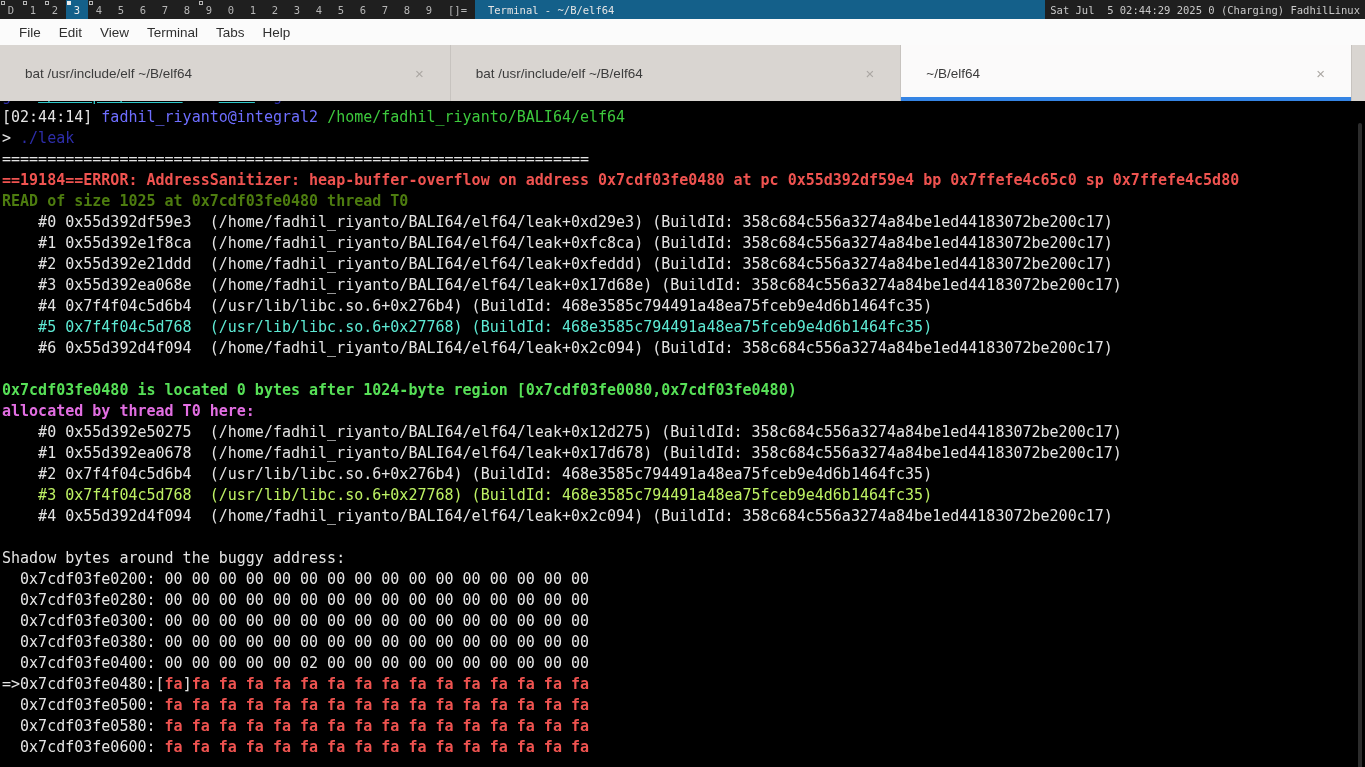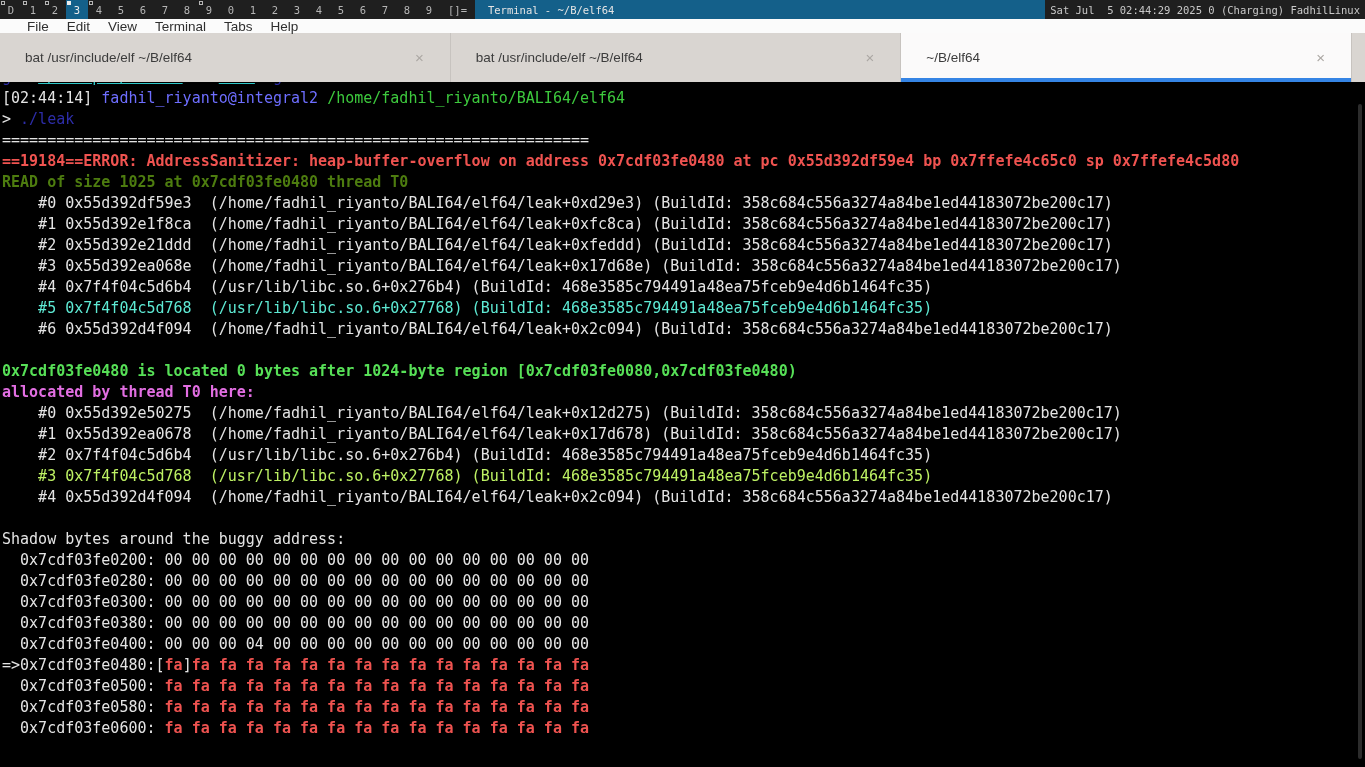--- a/index.html
+++ b/index.html
@@ -12,25 +12,25 @@
   .tags { display:flex; }
   .tag { position:relative; width:22px; display:flex; align-items:center; justify-content:center; cursor:pointer; }
   .tag.sel { background:#14608a; color:#ececec; }
   .tag .sq { position:absolute; top:1px; left:1px; width:4px; height:4px; border:1px solid #b6b6b6; }
   .tag.sel .sq { background:#ececec; border-color:#ececec; }
   .ltsymbol { display:flex; align-items:center; padding:0 8px; }
   .wintitle { flex:1; background:#14608a; color:#e4e4e4; display:flex; align-items:center; padding-left:13px; }
   .status { display:flex; align-items:center; padding:0 5px; color:#c9c9c9; background:#1f1f1f; white-space:pre; }
 
   
-  .menubar { height:14px; background:#fbfbfb; display:flex; align-items:center; padding-left:18px;
+  .menubar { height:26px; background:#fbfbfb; display:flex; align-items:center; padding-left:10px;
              font-size:13.5px; color:#2f2f2f; }
   .menuitem { padding:0 9px; cursor:pointer; }
 
-  .tabbar { height:49px; background:#d9d5d1; display:flex; }
+  .tabbar { height:56px; background:#d9d5d1; display:flex; }
   .tab { flex:1; position:relative; display:flex; align-items:center; padding:0 26px 0 25px;
          border-right:1px solid #c7c3bf; font-size:13.5px; color:#3c3c3c; cursor:pointer; }
   .tab .ttl { flex:1; white-space:nowrap; overflow:hidden; }
   .tab .close { color:#aba7a3; font-size:15px; line-height:1; cursor:pointer; }
   .tab.active { background:#fbfafa; }
   .tab.active::after { content:""; position:absolute; left:0; right:0; bottom:0; height:4px; background:#3584e4; }
   .tabspacer { width:13px; }
 
   
   .term { position:relative; height:681px; background:#000; overflow:hidden;
@@ -121,20 +121,20 @@
       <div class="tline"><span style="color: rgb(228, 228, 228);">    #1 0x55d392ea0678  (/home/fadhil_riyanto/BALI64/elf64/leak+0x17d678) (BuildId: 358c684c556a3274a84be1ed44183072be200c17)</span></div>
       <div class="tline"><span style="color: rgb(228, 228, 228);">    #2 0x7f4f04c5d6b4  (/usr/lib/libc.so.6+0x276b4) (BuildId: 468e3585c794491a48ea75fceb9e4d6b1464fc35)</span></div>
       <div class="tline"><span style="color: #bef264;">    #3 0x7f4f04c5d768  (/usr/lib/libc.so.6+0x27768) (BuildId: 468e3585c794491a48ea75fceb9e4d6b1464fc35)</span></div>
       <div class="tline"><span style="color: rgb(228, 228, 228);">    #4 0x55d392d4f094  (/home/fadhil_riyanto/BALI64/elf64/leak+0x2c094) (BuildId: 358c684c556a3274a84be1ed44183072be200c17)</span></div>
       <div class="tline">&nbsp;</div>
       <div class="tline"><span style="color: rgb(228, 228, 228);">Shadow bytes around the buggy address:</span></div>
       <div class="tline"><span style="color: rgb(228, 228, 228);">  0x7cdf03fe0200: 00 00 00 00 00 00 00 00 00 00 00 00 00 00 00 00</span></div>
       <div class="tline"><span style="color: rgb(228, 228, 228);">  0x7cdf03fe0280: 00 00 00 00 00 00 00 00 00 00 00 00 00 00 00 00</span></div>
       <div class="tline"><span style="color: rgb(228, 228, 228);">  0x7cdf03fe0300: 00 00 00 00 00 00 00 00 00 00 00 00 00 00 00 00</span></div>
       <div class="tline"><span style="color: rgb(228, 228, 228);">  0x7cdf03fe0380: 00 00 00 00 00 00 00 00 00 00 00 00 00 00 00 00</span></div>
-      <div class="tline"><span style="color: rgb(228, 228, 228);">  0x7cdf03fe0400: 00 00 00 04 00 00 00 00 00 00 00 00 00 00 00 00</span></div>
+      <div class="tline"><span style="color: rgb(228, 228, 228);">  0x7cdf03fe0400: 00 00 00 00 00 02 00 00 00 00 00 00 00 00 00 00</span></div>
       <div class="tline"><span style="color: rgb(228, 228, 228);">=&gt;0x7cdf03fe0480:</span><span style="color: rgb(228, 228, 228);">[</span><span class="b" style="color: rgb(239, 83, 80);">fa</span><span style="color: rgb(228, 228, 228);">]</span><span class="b" style="color: rgb(239, 83, 80);">fa fa fa fa fa fa fa fa fa fa fa fa fa fa fa</span></div>
       <div class="tline"><span style="color: rgb(228, 228, 228);">  0x7cdf03fe0500: </span><span class="b" style="color: rgb(239, 83, 80);">fa fa fa fa fa fa fa fa fa fa fa fa fa fa fa fa</span></div>
       <div class="tline"><span style="color: rgb(228, 228, 228);">  0x7cdf03fe0580: </span><span class="b" style="color: rgb(239, 83, 80);">fa fa fa fa fa fa fa fa fa fa fa fa fa fa fa fa</span></div>
       <div class="tline"><span style="color: rgb(228, 228, 228);">  0x7cdf03fe0600: </span><span class="b" style="color: rgb(239, 83, 80);">fa fa fa fa fa fa fa fa fa fa fa fa fa fa fa fa</span></div>
     </div>
   <div class="term-scrollbar"></div>
 </div>
 
 </body></html>

